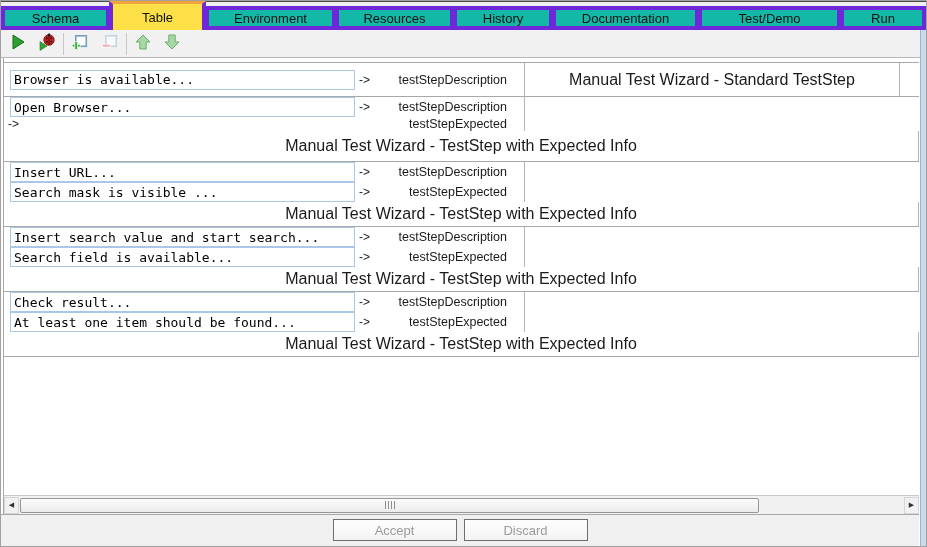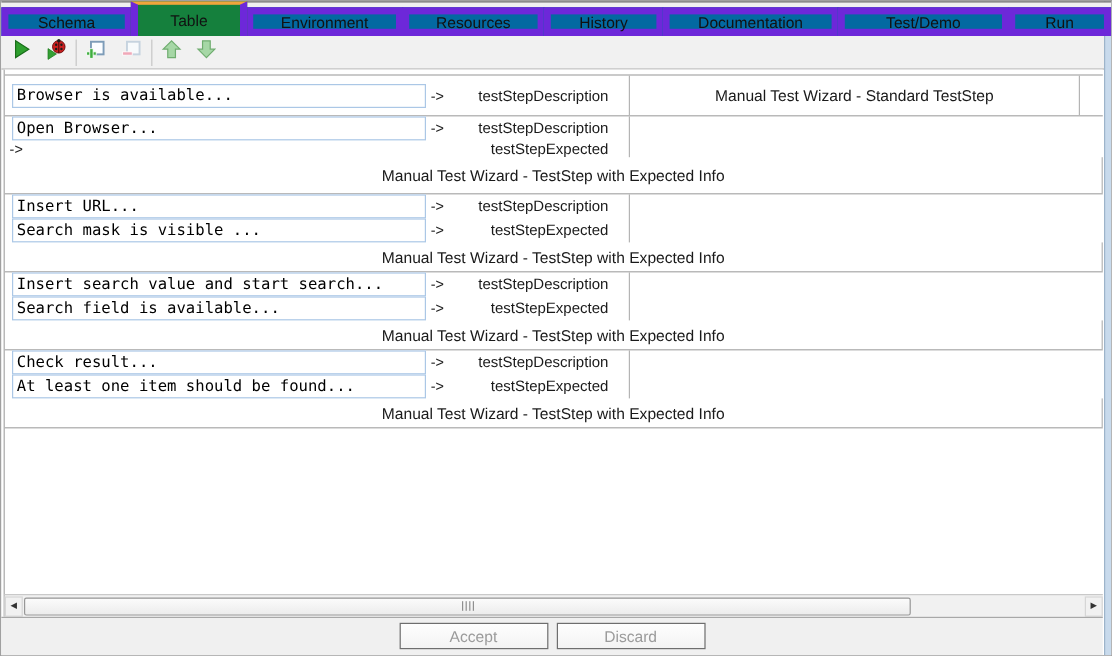--- a/index.html
+++ b/index.html
@@ -13,27 +13,27 @@
     background:#c8daec; border-left:1px solid #9db4ca; z-index:50;
   }
 
   
   .tabbar {
     position:absolute; top:0; left:0; right:0; height:29px;
     display:flex; align-items:flex-end; background:#f0f0f0;
     border-top:1px solid #4a4a4a; z-index:60;
   }
   .tab {
-    height:24px; background:#0369a1; border:6px solid #6d28d9;
+    height:24px; background:#14b8a6; border:4px solid #6d28d9;
     display:flex; align-items:center; justify-content:center;
     font-size:13px; color:#111; margin-left:-1px; cursor:default;
   }
   .tab:first-child { margin-left:0; }
   .tab.selected {
-    height:29px; background:#15803d;
+    height:29px; background:#fde047;
     border-top:3px solid #f2a53c; border-bottom:none; z-index:2;
   }
 
   
   .toolbar {
     position:absolute; top:29px; left:0; right:6px; height:28px;
     background:#f1f1f1; border-bottom:1px solid #b8b8b8;
     display:flex; align-items:center;
   }
   .tbtn { width:20px; height:20px; display:flex; align-items:center; justify-content:center; }
@@ -58,21 +58,21 @@
     margin-left:6px; width:345px; height:20px;
     border:1px solid #abc7e6; background:#fff;
     font-family:"DejaVu Sans Mono", monospace; font-size:13px; color:#000;
     padding:0 3px; outline:none;
   }
   .arrow { margin-left:4px; font-size:12px; color:#222; }
   .field { flex:1; text-align:right; padding-right:17px; font-size:12.5px; color:#1a1a1a; }
   .wizardcol {
     flex:1; border-right:1px solid #b4b4b4;
     display:flex; align-items:center; justify-content:center;
-    font-size:13px; color:#1a1a1a; text-align:center;
+    font-size:16px; color:#1a1a1a; text-align:center;
   }
   .endcol { width:19px; }
 
   
   .hscroll {
     position:absolute; left:0; right:0; bottom:0; height:19px;
     background:#f1f1f1; border-top:1px solid #c9c9c9;
     display:flex; align-items:center;
   }
   .sb-btn {

